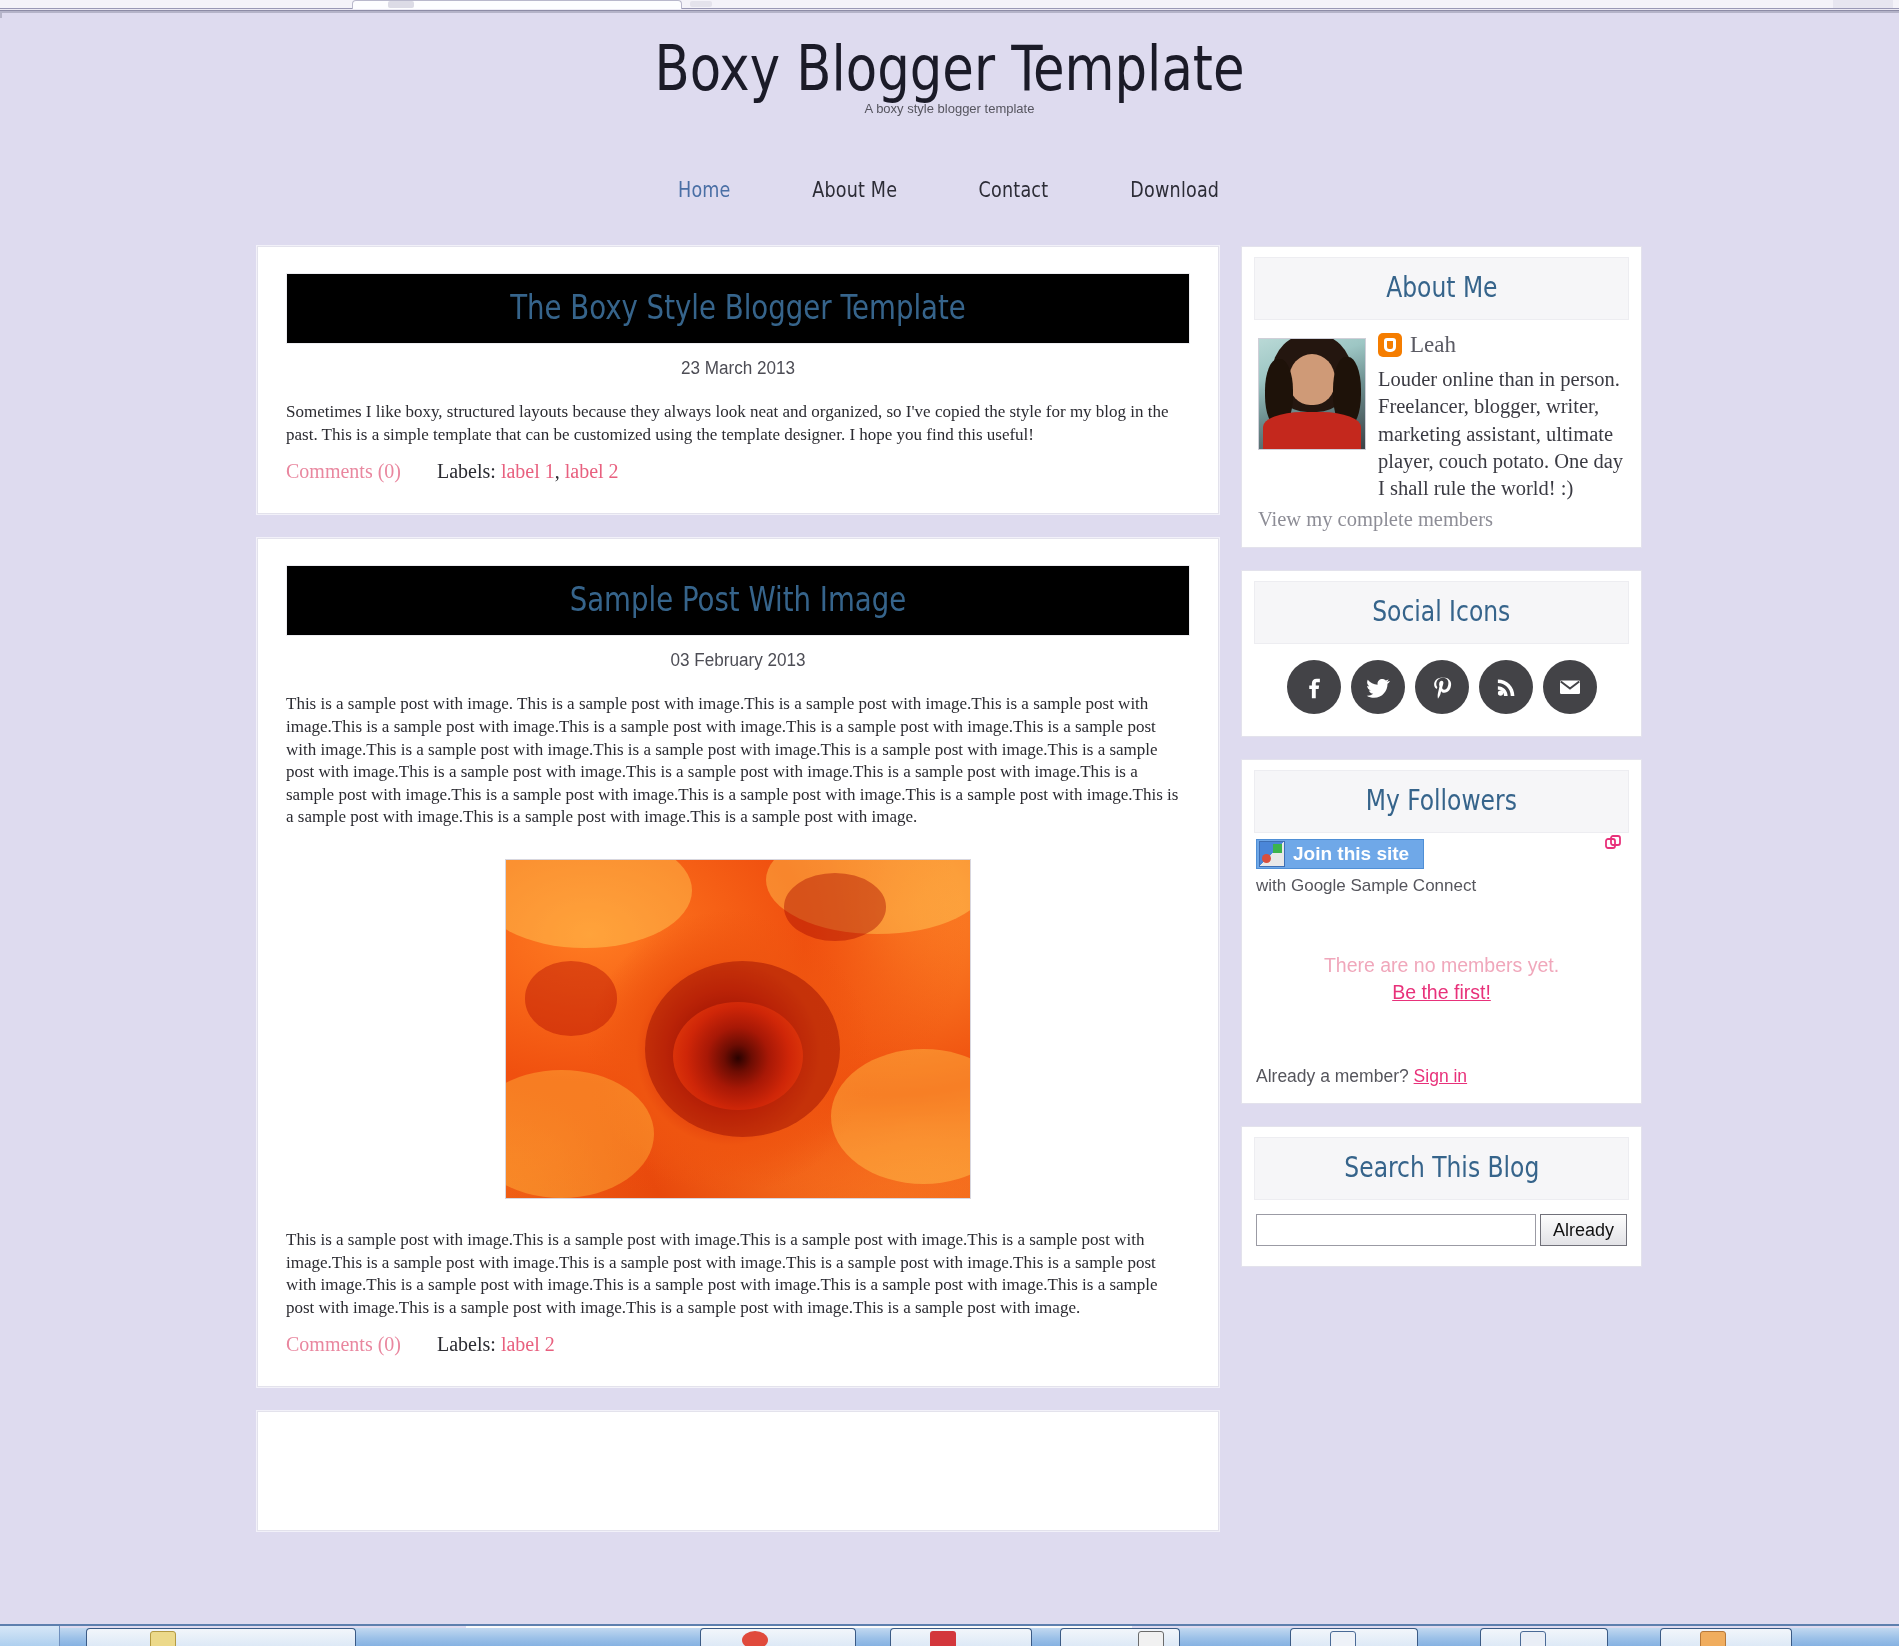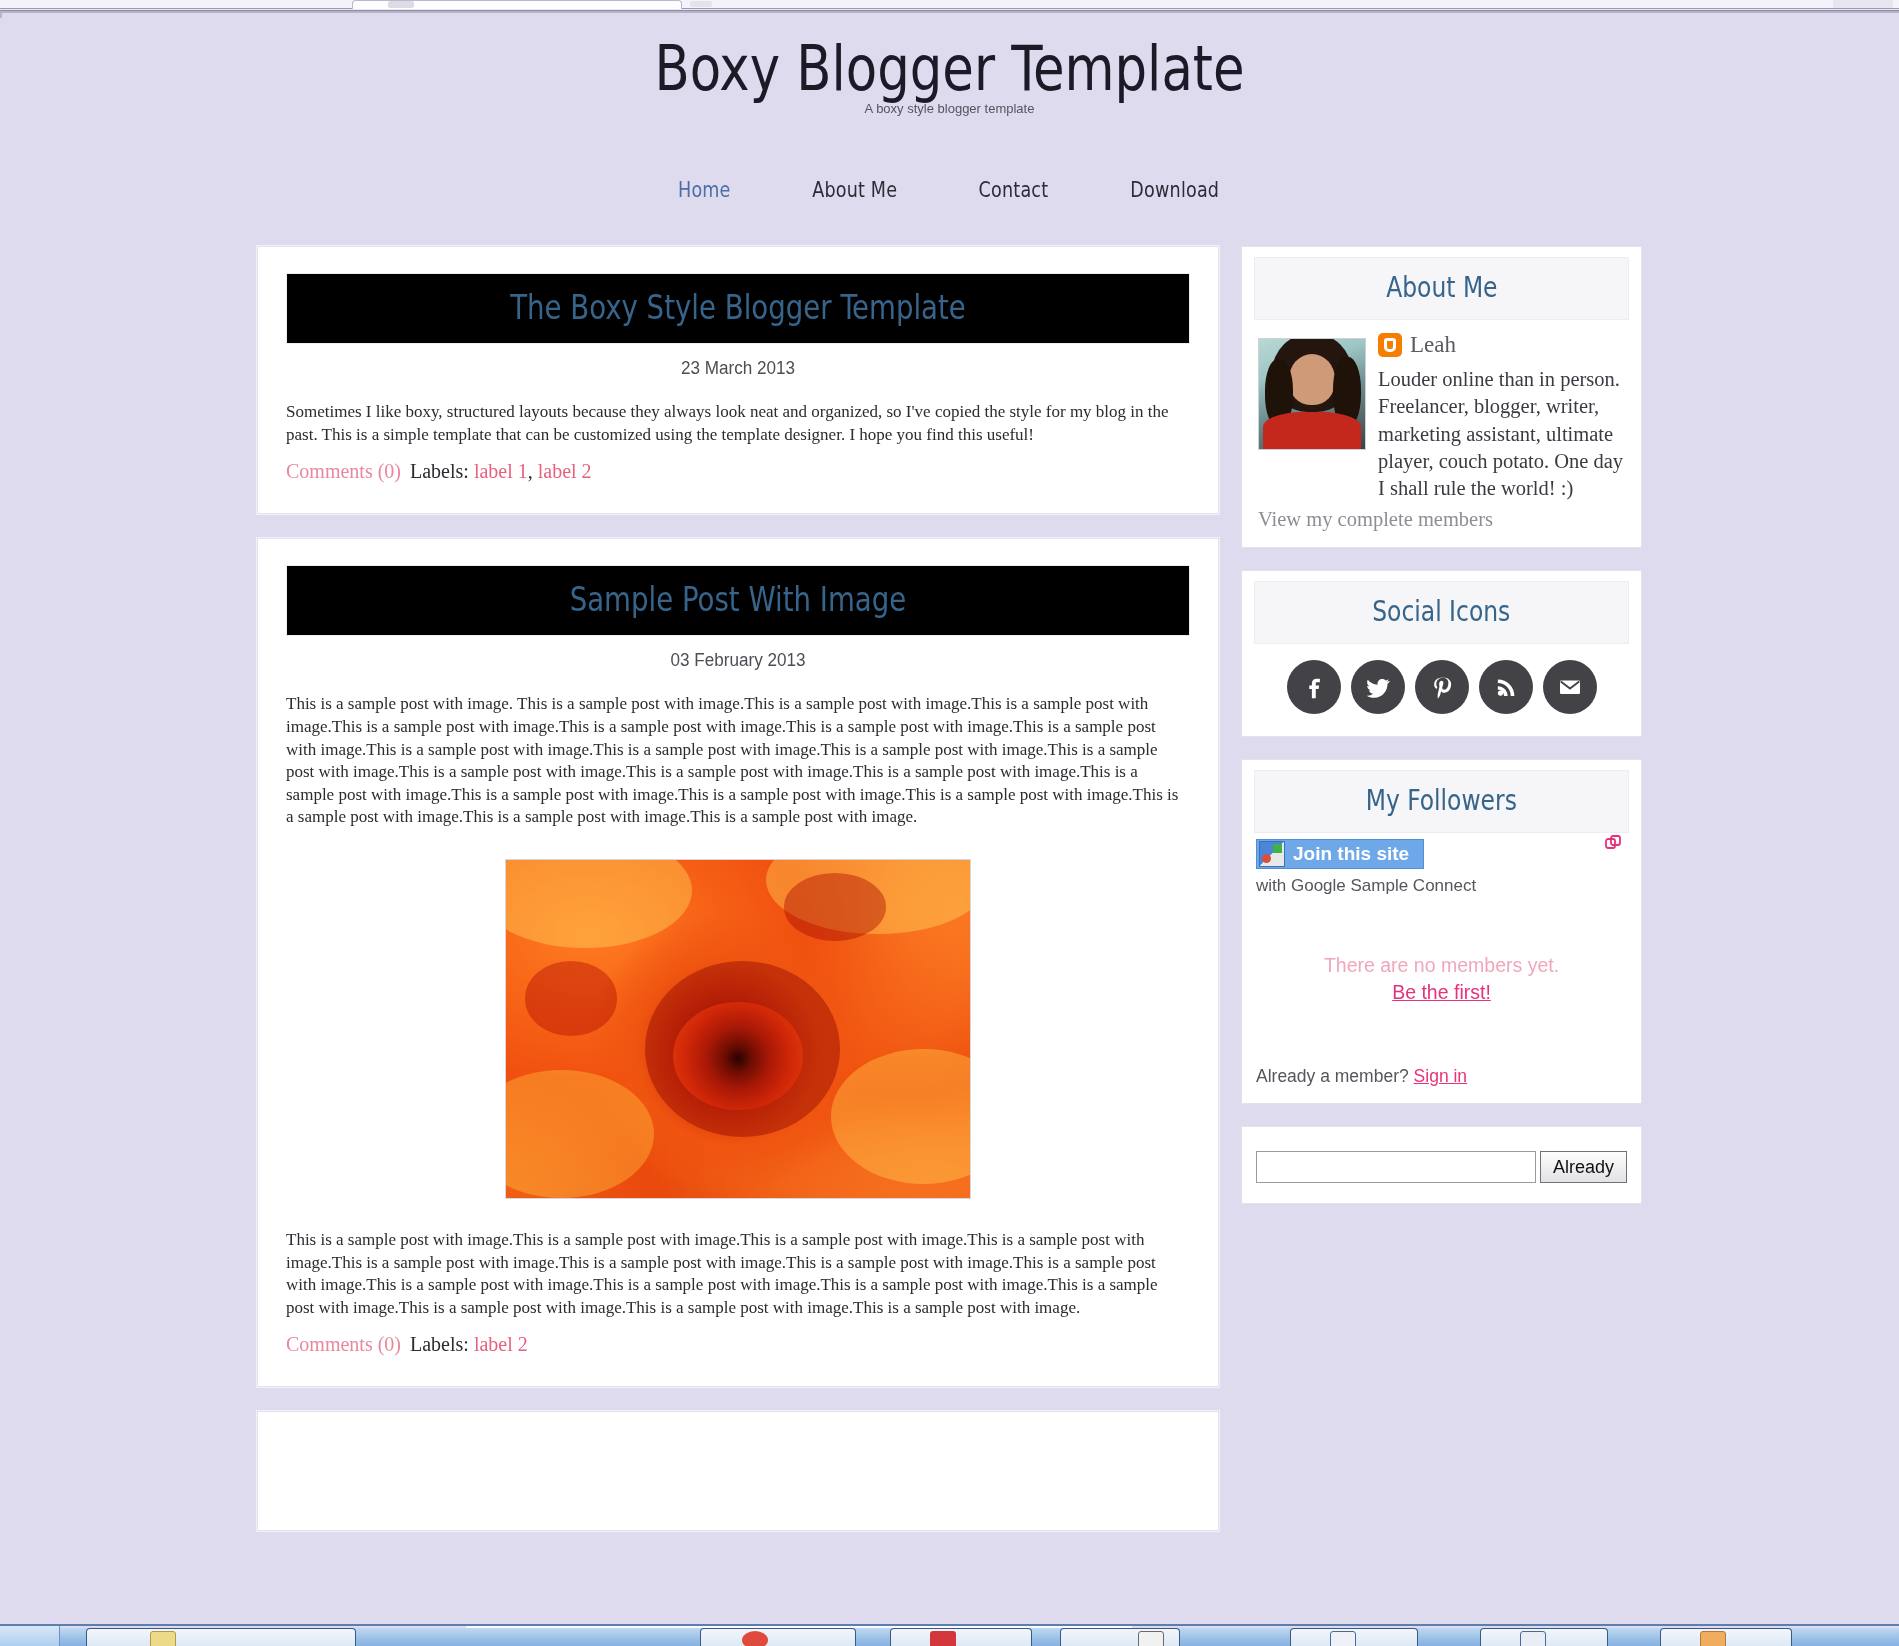--- a/index.html
+++ b/index.html
@@ -66,21 +66,21 @@
     padding: 14px 10px 16px; }
   .post-title {
     font-family: "DejaVu Sans Condensed", "Liberation Sans Narrow", "Liberation Sans", sans-serif;
     font-size: 33px; color: #36648b; font-weight: 400; transform: scaleX(0.93);
     display: inline-block;
   }
   .post-date { text-align: center; font-size: 18px; color: #4d4d55; margin: 14px 0 22px;
     font-family: "Liberation Sans Narrow", "Liberation Sans", sans-serif; transform: scaleX(0.95);}
   .post-body { font-size: 17px; line-height: 1.33; color: #2b2b31; text-align: left; }
   .post-meta { margin-top: 14px; font-size: 20px; color: #2b2b31; }
-  .post-meta a.comments { color: #e9879f; text-decoration: none; margin-right: 9px; }
+  .post-meta a.comments { color: #e9879f; text-decoration: none; margin-right: 36px; }
   .post-meta .labels-word { color: #2b2b31; }
   .post-meta a.lbl { color: #e8607f; text-decoration: none; }
 
   
   .post-img-wrap { text-align: center; margin: 30px 0 26px; }
   .flower {
     display: inline-block; width: 466px; height: 340px; position: relative;
     overflow: hidden; border: 1px solid #d7d6de;
     background:
       radial-gradient(circle at 48% 57%, #3b0400 0%, #8c1405 4%, #c42207 11%, #e03a0b 20%, #ef5510 30%, transparent 46%),
@@ -359,20 +359,23 @@
 
           <div class="gfc-member">
             <span>Already a member?</span>
             <a href="#">Sign in</a>
           </div>
         </div>
       </div>
 
 
       <div class="widget">
+        <div class="widget-head">
+          <span class="widget-title">Search This Blog</span>
+        </div>
         <div class="search-row">
           <input type="text" class="search-input" placeholder="" value="" style="">
           <button class="search-btn">Already</button>
         </div>
       </div>
 
     </div>
   </div>
 </div>
 </div>

